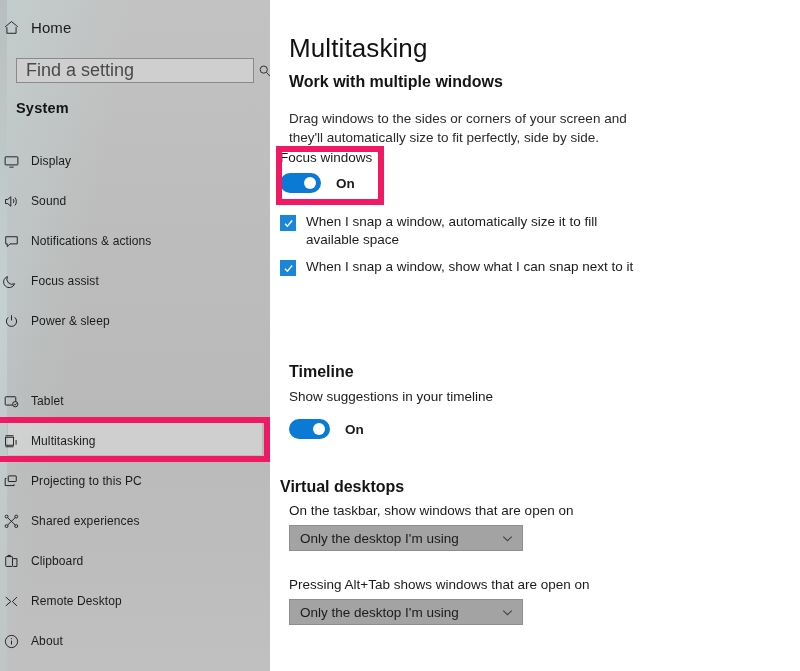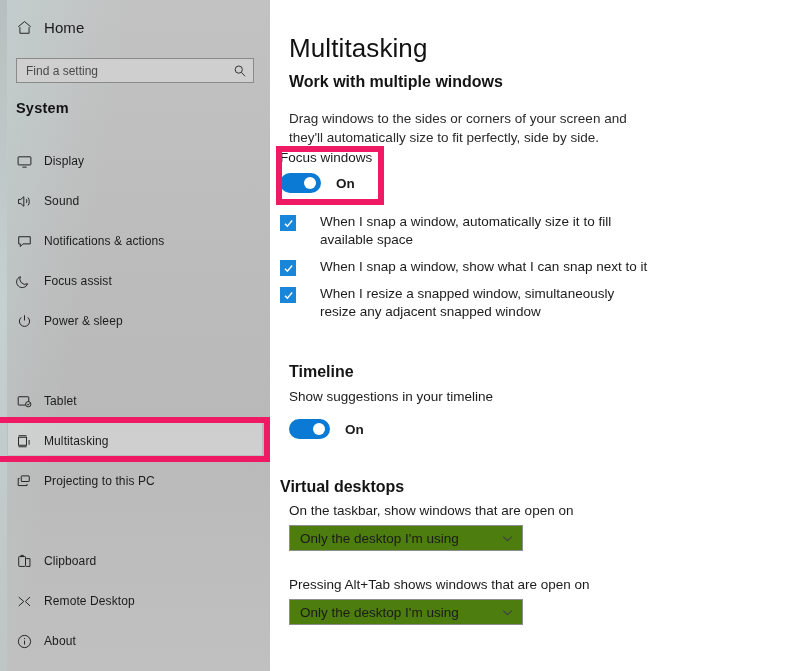--- a/index.html
+++ b/index.html
@@ -47,21 +47,21 @@
   }
 
   .nav-row {
     position: absolute;
     left: 0;
     width: 270px;
     height: 34px;
     display: flex;
     align-items: center;
     box-sizing: border-box;
-    padding-left: 16px;
+    padding-left: 3px;
     color: #1b1b1b;
   }
   .nav-ico {
     width: 26px;
     flex: 0 0 26px;
     display: flex;
     align-items: center;
     justify-content: flex-start;
     color: #1b1b1b;
   }
@@ -90,21 +90,21 @@
     display: flex;
     align-items: center;
     padding: 0 6px 0 9px;
   }
   #search-input {
     flex: 1 1 auto;
     border: none;
     outline: none;
     background: transparent;
     font-family: "Liberation Sans", sans-serif;
-    font-size: 12px;
+    font-size: 18px;
     color: #3b3b3b;
     padding: 0;
     height: 100%;
   }
   #search-input::placeholder { color: #4a4a4a; opacity: 1; }
   #search-icon { flex: 0 0 auto; color: #2d2d2d; display: flex; }
 
   #section-title {
     position: absolute;
     left: 16px;
@@ -224,21 +224,21 @@
     border: 1px solid #1a86d9;
     box-sizing: border-box;
     margin-top: 2px;
     display: flex;
     align-items: center;
     justify-content: center;
     cursor: pointer;
   }
   .chk-box svg { display: block; }
   .chk-txt {
-    margin-left: 24px;
+    margin-left: 10px;
     font-size: 13.5px;
     line-height: 18px;
     color: #1b1b1b;
   }
 
   
   #grp2-head {
     position: absolute;
     left: 19px;
     top: 350px;
@@ -277,21 +277,21 @@
   #vd-label-1 { top: 503px; }
   #vd-label-2 { top: 577px; }
 
   .dropdown {
     position: absolute;
     left: 19px;
     width: 234px;
     height: 26px;
     box-sizing: border-box;
     border: 1px solid #8d8d8d;
-    background: #4d7c0f;
+    background: #a3a3a3;
     display: flex;
     align-items: center;
     padding: 0 8px 0 10px;
     cursor: pointer;
   }
   #vd-drop-1 { top: 525px; }
   #vd-drop-2 { top: 599px; }
   .dropdown .dd-text {
     flex: 1 1 auto;
     font-size: 13.5px;
@@ -428,20 +428,32 @@
     <div class="nav-row" style="top:464px">
       <span class="nav-ico">
         <svg width="17" height="17" viewBox="0 0 20 20" fill="none" stroke="currentColor" stroke-width="1.1">
           <rect x="6.2" y="3.4" width="9.4" height="6.6" rx="0.6"></rect>
           <path d="M4.2 6.4H2.6v8.4h10.4v-1.8"></path>
         </svg>
       </span>
       <span class="nav-lbl">Projecting to this PC</span>
     </div>
 
+    <div class="nav-row" style="top:504px">
+      <span class="nav-ico">
+        <svg width="17" height="17" viewBox="0 0 20 20" fill="none" stroke="currentColor" stroke-width="1.1">
+          <circle cx="4.2" cy="4.2" r="1.7"></circle>
+          <circle cx="15.6" cy="4.2" r="1.7"></circle>
+          <circle cx="4.2" cy="15.4" r="1.7"></circle>
+          <circle cx="15.6" cy="15.4" r="1.7"></circle>
+          <path d="M5.5 5.5l8.8 8.6M14.3 5.5L5.5 14.1"></path>
+        </svg>
+      </span>
+      <span class="nav-lbl">Shared experiences</span>
+    </div>
 
     <div class="nav-row" style="top:544px">
       <span class="nav-ico">
         <svg width="17" height="17" viewBox="0 0 20 20" fill="none" stroke="currentColor" stroke-width="1.1">
           <rect x="3.2" y="4.2" width="8.0" height="11.6" rx="0.8"></rect>
           <path d="M5.8 4.2V2.8h2.8v1.4"></path>
           <path d="M12.0 6.6h4.4v9.2h-4.4"></path>
         </svg>
       </span>
       <span class="nav-lbl">Clipboard</span>
@@ -501,28 +513,20 @@
 
       <div class="chk-row">
         <span class="chk-box">
           <svg width="11" height="11" viewBox="0 0 12 12" fill="none" stroke="#ffffff" stroke-width="1.5">
             <path d="M2.2 6.2l2.6 2.8L10 2.8"></path>
           </svg>
         </span>
         <span class="chk-txt">When I snap a window, show what I can snap next to it</span>
       </div>
 
-      <div class="chk-row">
-        <span class="chk-box">
-          <svg width="11" height="11" viewBox="0 0 12 12" fill="none" stroke="#ffffff" stroke-width="1.5">
-            <path d="M2.2 6.2l2.6 2.8L10 2.8"></path>
-          </svg>
-        </span>
-        <span class="chk-txt">When I resize a snapped window, simultaneously resize any adjacent snapped window</span>
-      </div>
 
     </div>
 
     <h2 id="grp2-head">Timeline</h2>
     <div id="timeline-label">Show suggestions in your timeline</div>
     <div class="toggle-row" id="timeline-toggle-row">
       <div class="toggle">
         <span class="knob"></span>
       </div>
       <span class="toggle-state">On</span>

